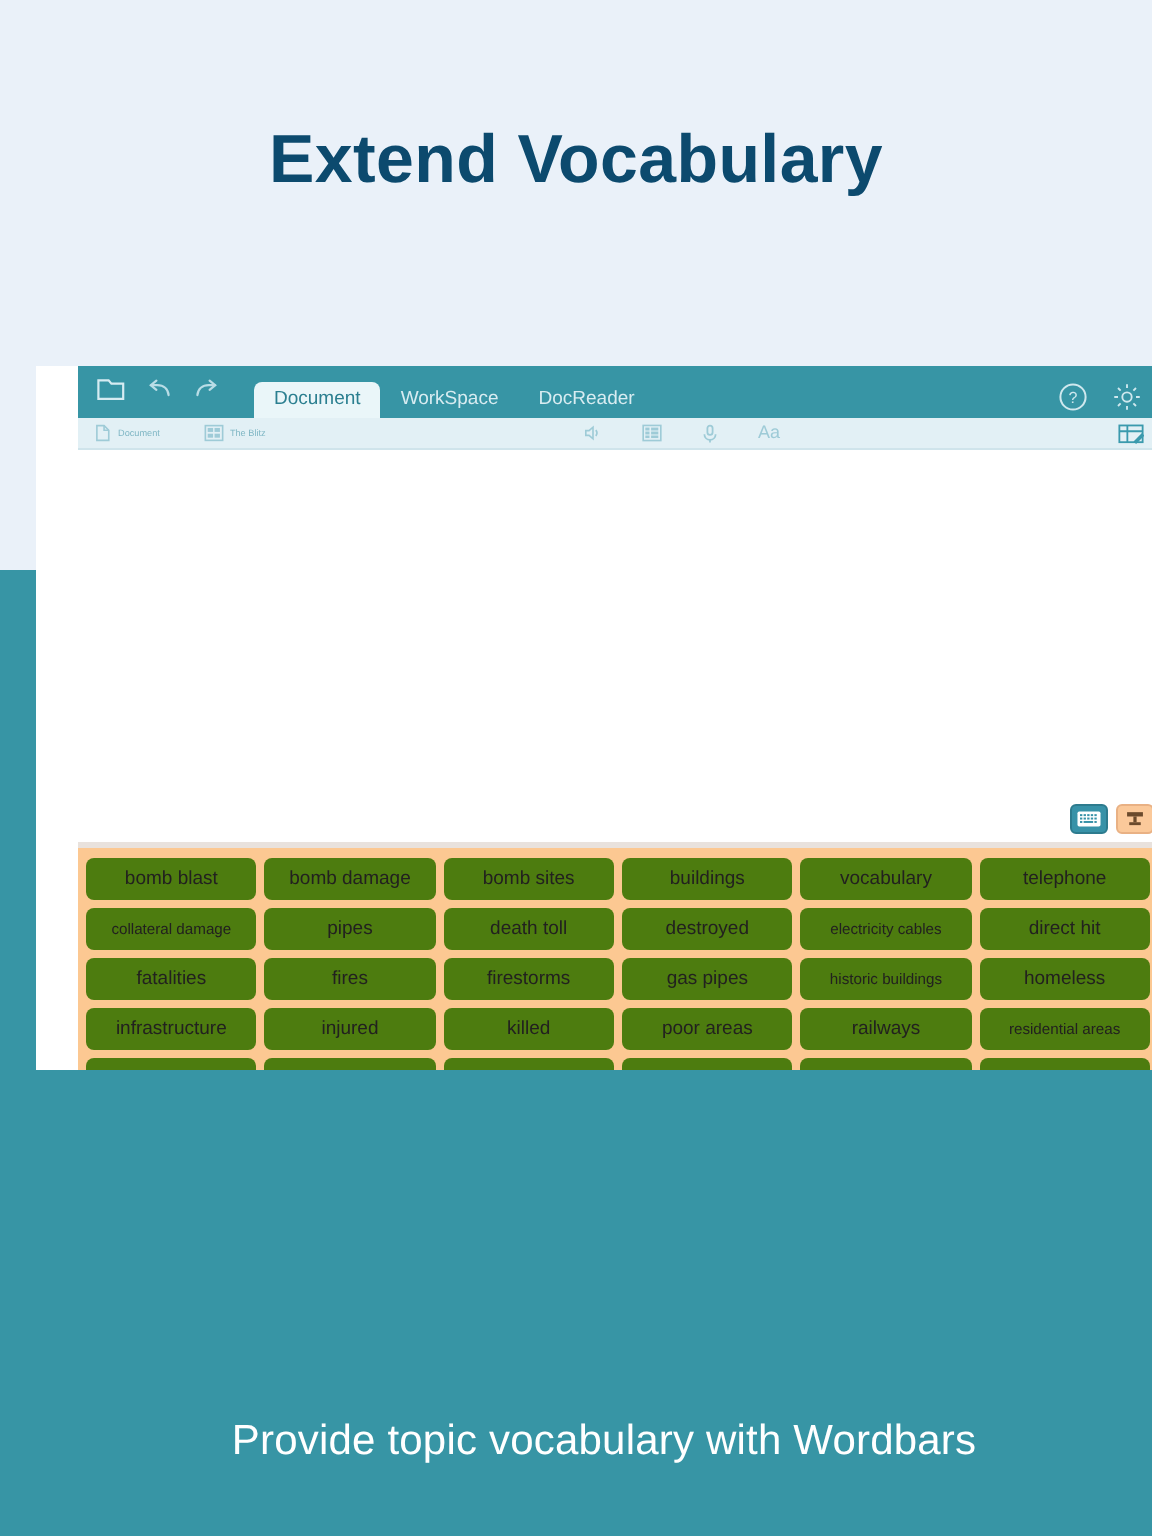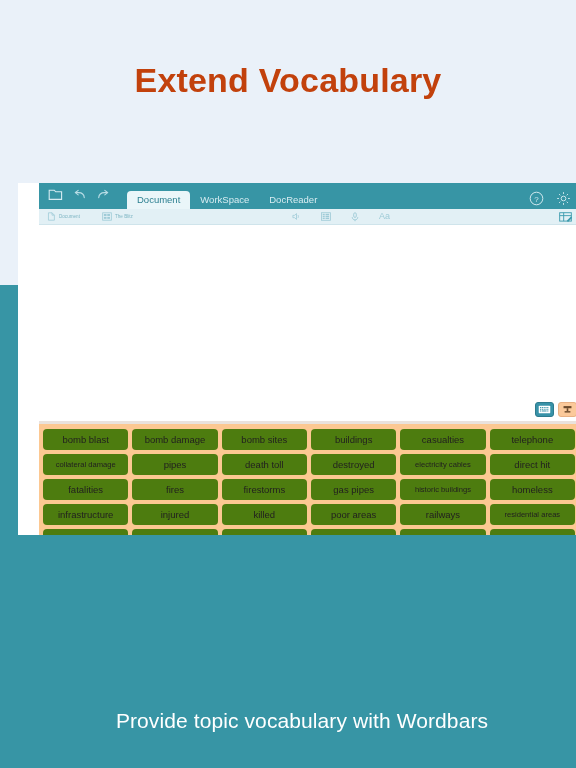--- a/index.html
+++ b/index.html
@@ -30,21 +30,21 @@
   }
 
   
   #headline {
     position: absolute;
     left: 0; top: 60px;
     width: 576px;
     text-align: center;
     font-size: 34px;
     font-weight: 600;
-    color: #c2410c;
+    color: #0c4a6e;
     letter-spacing: 0.2px;
     line-height: 1.2;
   }
 
   
   #caption {
     position: absolute;
     left: 14px; top: 709px;
     width: 576px;
     text-align: center;
@@ -369,21 +369,21 @@
       </div>
     </div>
   </div>
 
   <div class="wordbar">
     <div class="wb-row">
       <div class="wb-cell">bomb blast</div>
       <div class="wb-cell">bomb damage</div>
       <div class="wb-cell">bomb sites</div>
       <div class="wb-cell">buildings</div>
-      <div class="wb-cell">casualties</div>
+      <div class="wb-cell">vocabulary</div>
       <div class="wb-cell">telephone</div>
     </div>
     <div class="wb-row">
       <div class="wb-cell small">collateral damage</div>
       <div class="wb-cell">pipes</div>
       <div class="wb-cell">death toll</div>
       <div class="wb-cell">destroyed</div>
       <div class="wb-cell small">electricity cables</div>
       <div class="wb-cell">direct hit</div>
     </div>

